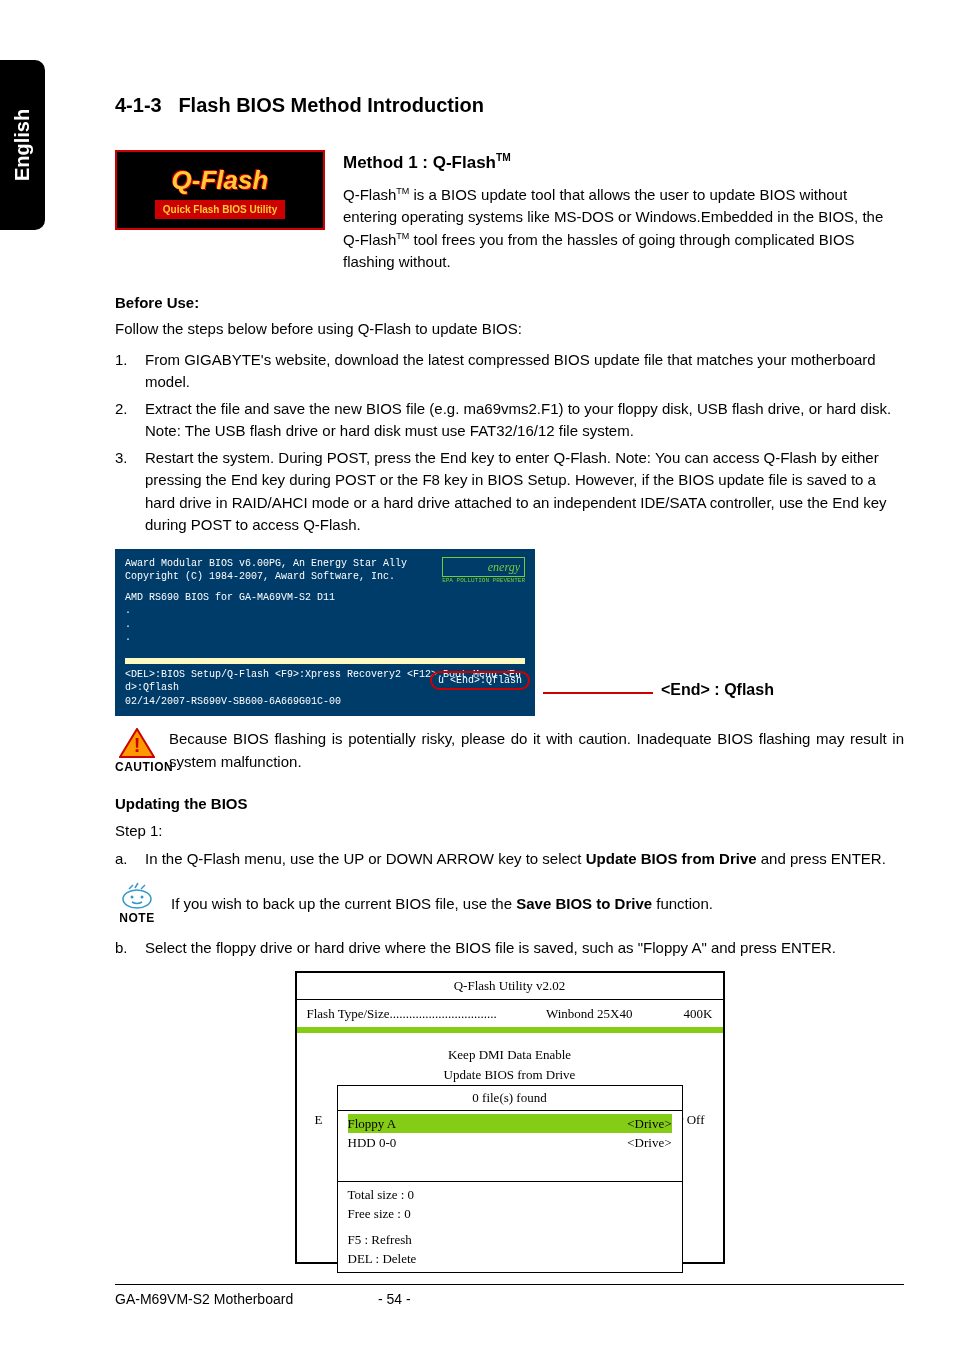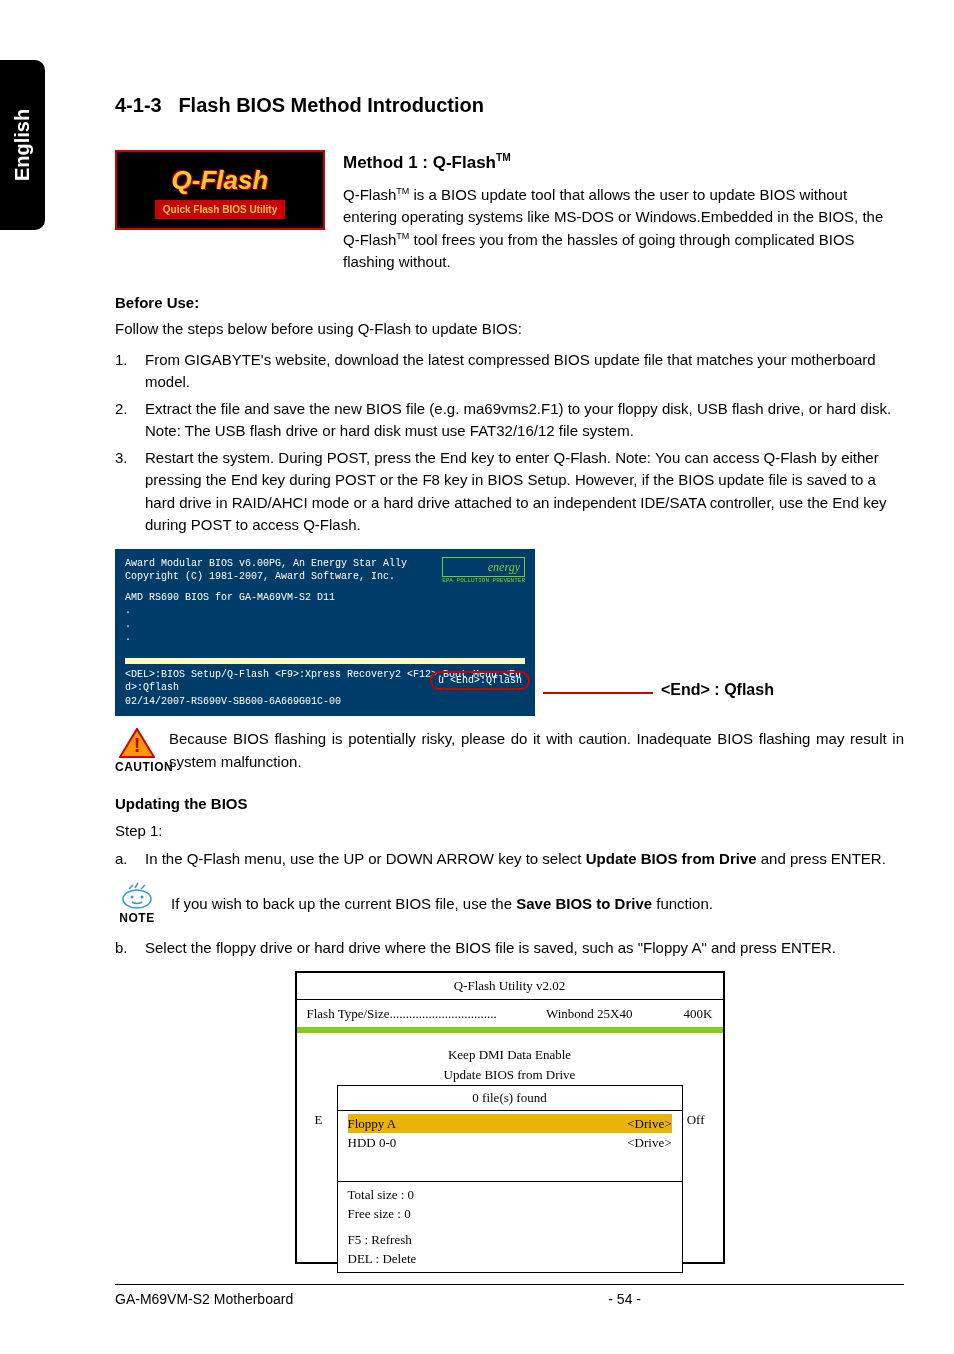--- a/index.html
+++ b/index.html
@@ -118,28 +118,28 @@
   .qflash-util .info .dots { flex:1; overflow:hidden; white-space:nowrap;}
   .qflash-util .panel { position:relative; padding:6px;}
   .qflash-util .behind { padding:6px 12px;}
   .qflash-util .behind-row { display:flex; justify-content:space-between;}
   .qflash-util .front {
     position:absolute; left:40px; top:52px; right:40px;
     background:#fff; border:1px solid #000;
   }
   .qflash-util .front-title { text-align:center; border-bottom:1px solid #000; padding:2px;}
   .qflash-util .front-body { padding:3px 10px; height:70px;}
-  .qflash-util .hl { background:#eab308; color:#000; }
+  .qflash-util .hl { background:#84cc16; color:#000; }
   .qflash-util .front-row { display:flex; justify-content:space-between;}
   .qflash-util .front-footer { border-top:1px solid #000; padding:3px 10px; display:flex; justify-content:space-between;flex-direction:column;}
   .qflash-util .spacer { height:120px;}
 
   .footer-bar { border-top:1px solid #000; margin-top:20px; padding-top:4px; display:flex; font-size:14px;}
   .footer-bar .left { flex:1;}
-  .footer-bar .center { flex:1; text-align:right;}
+  .footer-bar .center { flex:1; text-align:left;}
   .footer-bar .right { flex:1;}
   b { font-weight:bold;}
 </style>
 </head>
 <body>
 
 <div class="page">
   <div class="side-tab">
     <span>English</span>
   </div>
@@ -181,21 +181,21 @@
           <span class="num">3.</span>
           <span class="txt">Restart the system. During POST, press the End key to enter Q-Flash.  Note: You can access Q-Flash by either pressing the End key during POST or the F8 key in BIOS Setup. However, if the BIOS update file is saved to a hard drive in RAID/AHCI mode or a hard drive attached to an independent IDE/SATA controller, use the End key during POST to access Q-Flash.</span>
         </li>
     </ol>
 
     <div class="bios-wrap">
       <div class="bios-screen">
         <div class="bios-header">
           <div>
             <div>Award Modular BIOS v6.00PG, An Energy Star Ally</div>
-            <div>Copyright (C) 1981-2007, Award Software, Inc.</div>
+            <div>Copyright (C) 1984-2007, Award Software, Inc.</div>
           </div>
           <div style="text-align:right">
             <div class="energy">energy</div>
             <div style="font-size:6px;color:#7c3">EPA POLLUTION PREVENTER</div>
           </div>
         </div>
         <div style="margin-top:6px">AMD RS690 BIOS for GA-MA69VM-S2 D11</div>
         <div>.</div>
           <div>.</div>
           <div>.</div>

